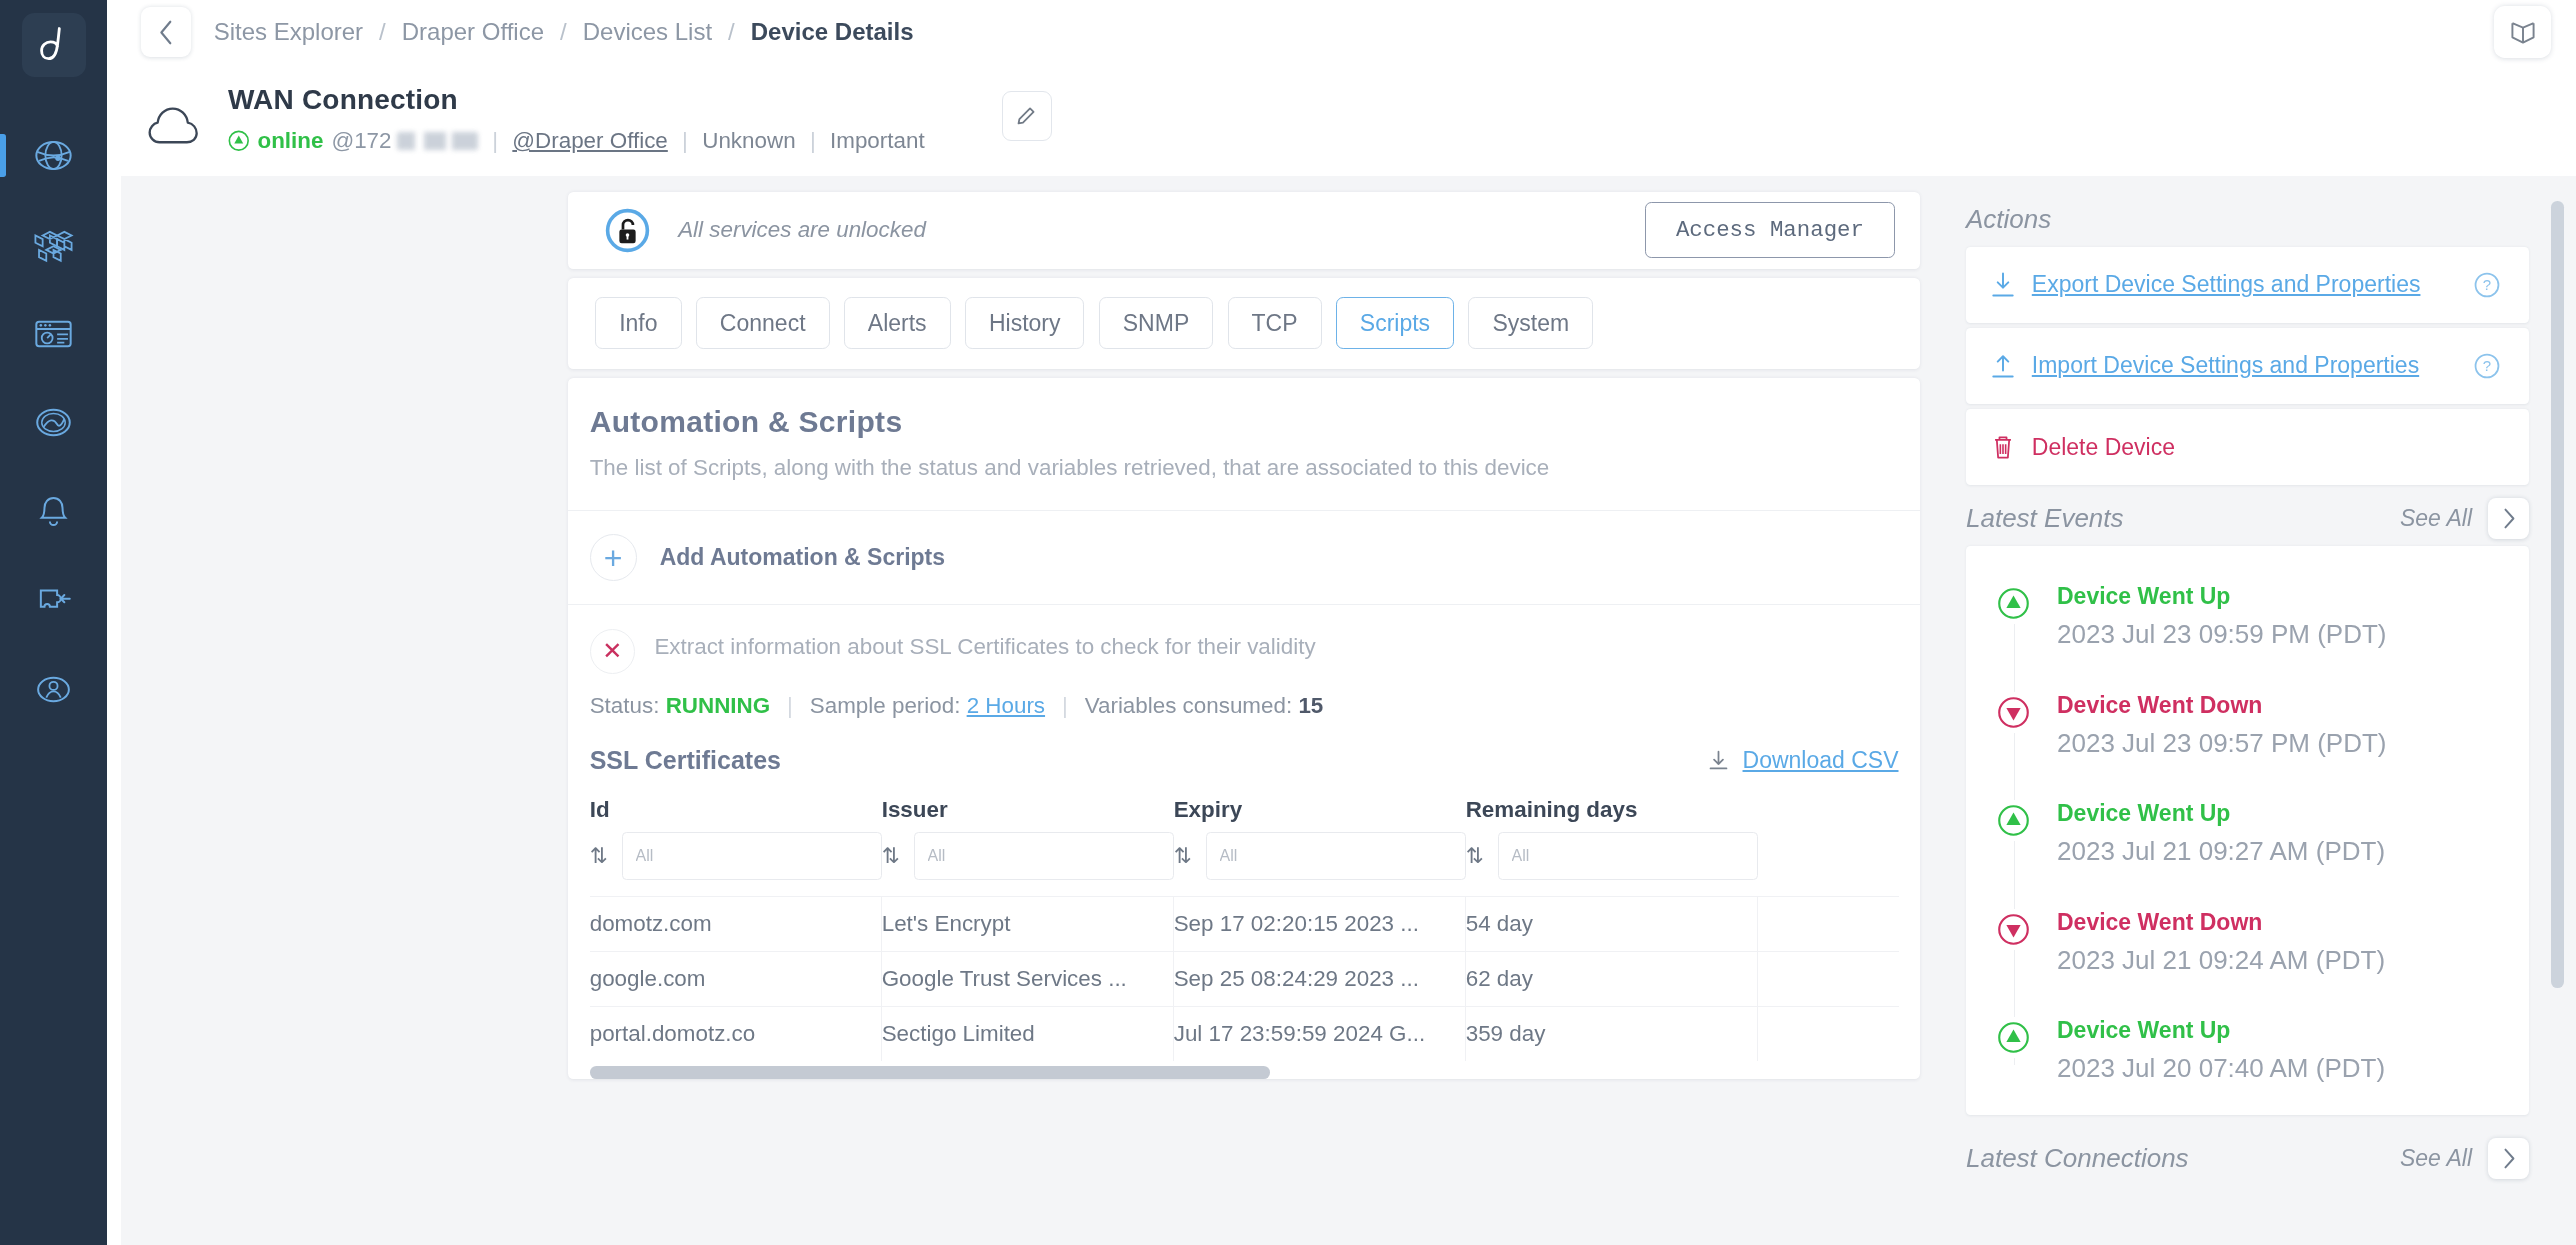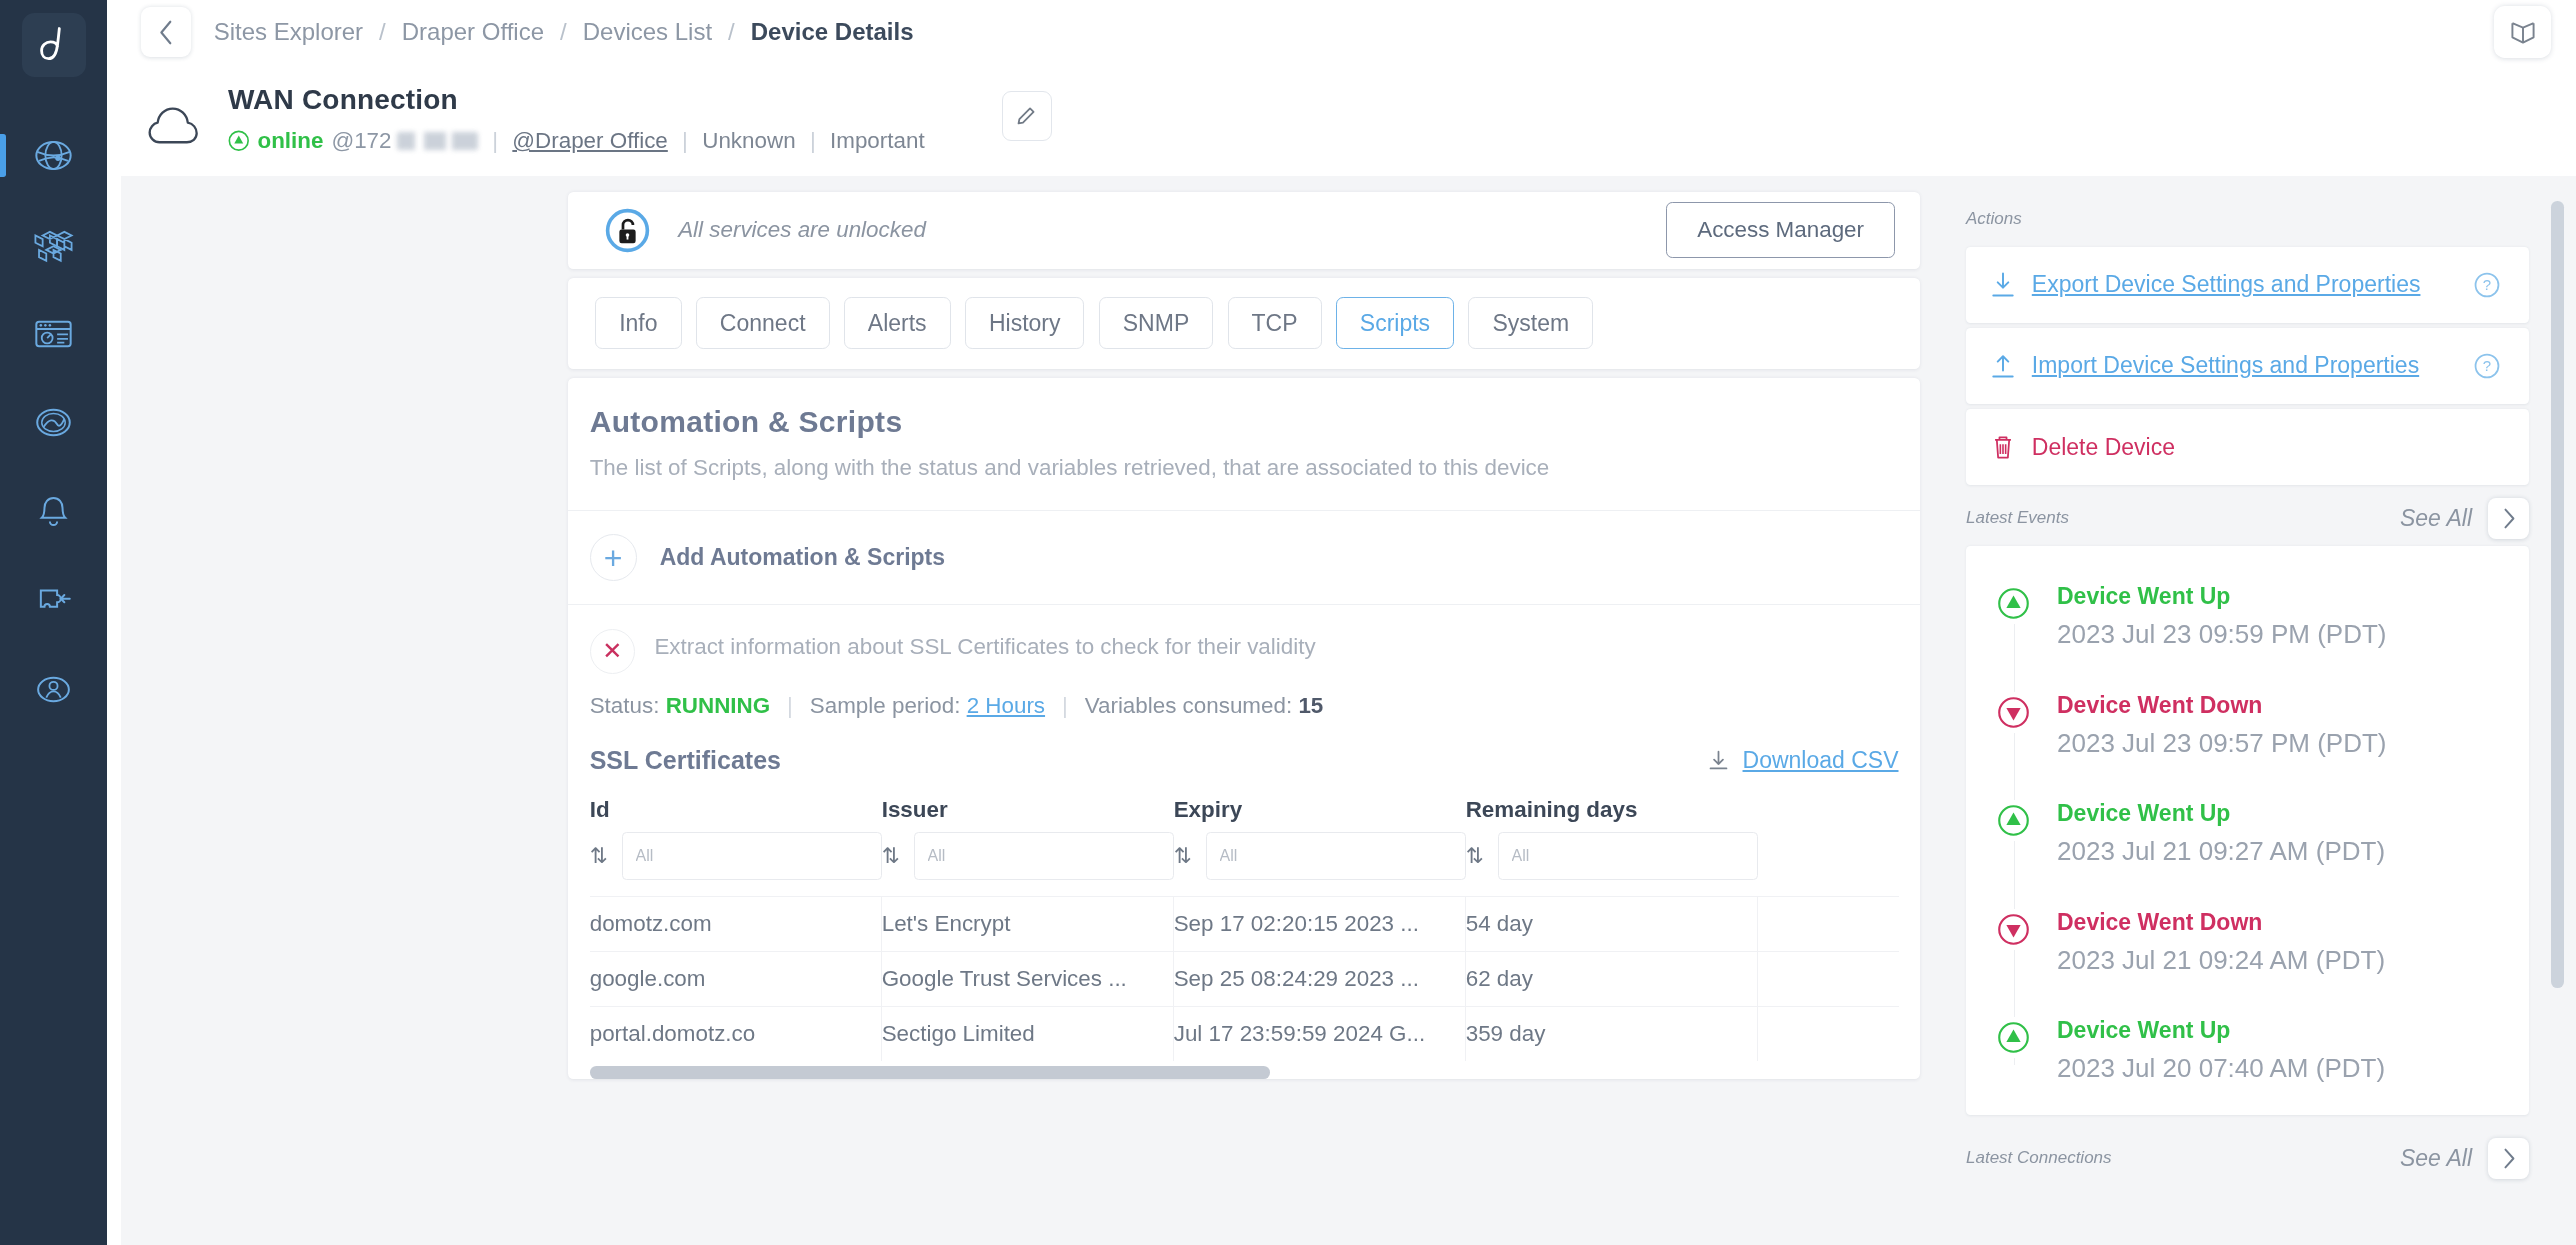--- a/index.html
+++ b/index.html
@@ -90,21 +90,21 @@
 
   .lock-card {
     margin-left: 440px; margin-right: 0; display: flex; align-items: center;
     padding: 18px 25px 18px 36px; height: 77px;
   }
   .lock-ico { width: 47px; height: 47px; flex: 0 0 47px; }
   .lock-text { margin-left: 27px; font-size: 22.4px; color: #8b94a1; font-style: italic; }
   .access-btn {
     margin-left: auto; border: 0.9px solid #8d97ab; border-radius: 6.3px; background: #fff;
     color: #5d6a7d; font-size: 22.4px; padding: 14.3px 30px; cursor: pointer;
-    font-family: Liberation Sans, sans-serif;
+    font-family: Liberation Mono, monospace;
   }
 
   .tabs-card { margin-left: 440px; margin-top: 9px; padding: 19.7px 25px 19.7px 27px; display: flex; gap: 14.3px; }
   .tab {
     border: 0.9px solid #e0e4ea; border-radius: 7.2px; background: #fff; color: #6e7786;
     font-size: 23px; padding: 11.6px 23px; cursor: pointer;
     font-family: "Liberation Sans", sans-serif; white-space: nowrap;
   }
   .tab.active { border-color: #6db2e8; color: #5aa9e6; }
 
@@ -159,21 +159,21 @@
   .tbody-row .tcell { font-size: 22.4px; color: #6e7886; white-space: nowrap; overflow: hidden; text-overflow: ellipsis; border-right: 0.9px solid #f0f1f4; height: 55px; line-height: 55px; }
   .hscroll-track { margin-top: 5.4px; height: 12.5px; position: relative; }
   .hscroll-thumb {
     position: absolute; left: 0; top: 0; width: 680px; height: 12.5px;
     background: #c4cad3; border-radius: 6.3px; cursor: pointer;
   }
 
   
   .right-pane { flex: 0 0 626px; padding: 16px 47px 0 16px; }
   .sec-head { display: flex; align-items: center; height: 55px; }
-  .sec-title { font-size: 17px; color: #8b94a1; font-style: italic; }
+  .sec-title { font-size: 26px; color: #8b94a1; font-style: italic; }
   .see-all { margin-left: auto; font-size: 23px; color: #8b94a1; font-style: italic; cursor: pointer; }
   .chev-btn {
     margin-left: 16px; width: 41px; height: 41px; border-radius: 8px; background: #fff;
     box-shadow: 0 0.9px 4.5px rgba(40,60,90,.16); display: flex; align-items: center;
     justify-content: center; cursor: pointer; flex: 0 0 41px;
   }
   .act-card {
     background: #fff; border-radius: 4.5px; box-shadow: 0 0.9px 2.7px rgba(40,60,90,.08);
     margin-bottom: 5.4px; display: flex; align-items: center; padding: 23px 27px 23px 21.5px;
   }

